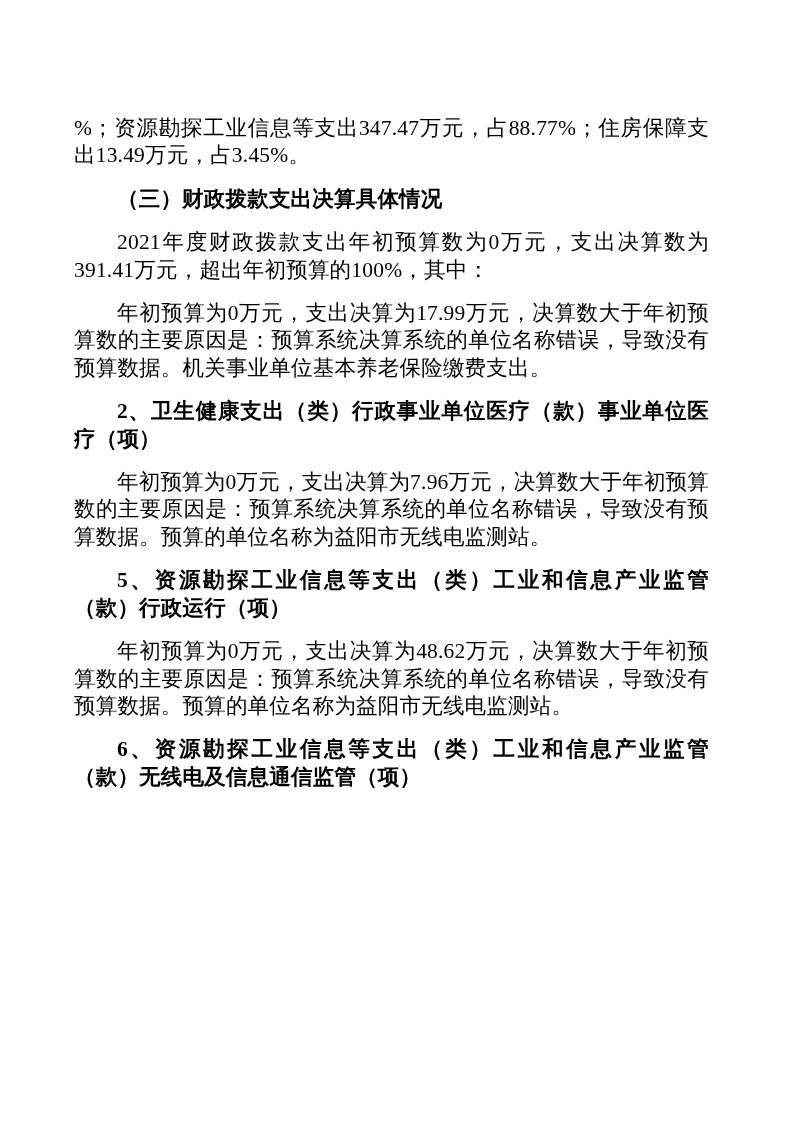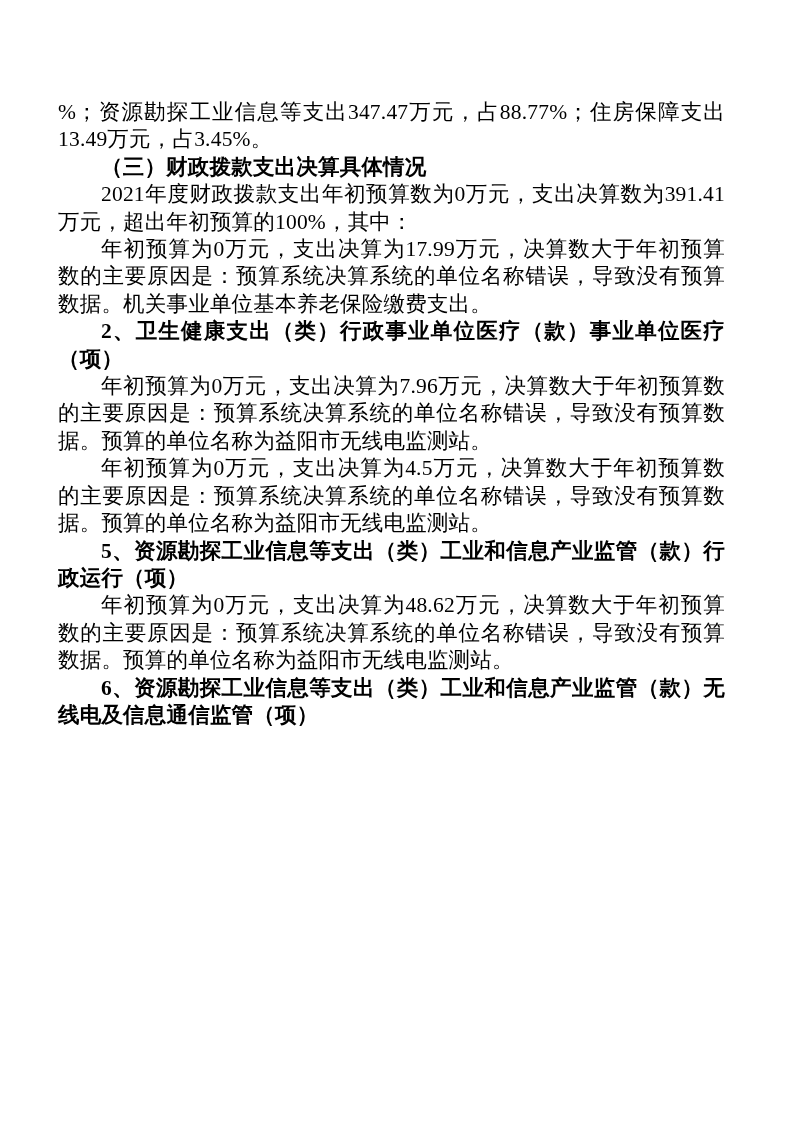--- a/index.html
+++ b/index.html
@@ -24,21 +24,21 @@
     left: 58px;
     top: 99px;
     width: 667px;
     font-size: 21.5px;
     line-height: 27.4px;
     color: #000000;
     text-align: justify;
     letter-spacing: 0.2px;
   }
   .doc p {
-    margin: 0;
+    margin: 16px;
     padding: 0;
     text-indent: 2em;
   }
   .doc p.no-indent {
     text-indent: 0;
   }
   .doc p.heading {
     font-weight: 700;
   }
 </style>
@@ -46,18 +46,17 @@
 <body>
 
 <div class="page">
   <div class="doc">
     <p class="body no-indent">%；资源勘探工业信息等支出347.47万元，占88.77%；住房保障支出13.49万元，占3.45%。</p>
     <p class="heading">（三）财政拨款支出决算具体情况</p>
     <p class="body">2021年度财政拨款支出年初预算数为0万元，支出决算数为391.41万元，超出年初预算的100%，其中：</p>
     <p class="body">年初预算为0万元，支出决算为17.99万元，决算数大于年初预算数的主要原因是：预算系统决算系统的单位名称错误，导致没有预算数据。机关事业单位基本养老保险缴费支出。</p>
     <p class="heading">2、卫生健康支出（类）行政事业单位医疗（款）事业单位医疗（项）</p>
     <p class="body">年初预算为0万元，支出决算为7.96万元，决算数大于年初预算数的主要原因是：预算系统决算系统的单位名称错误，导致没有预算数据。预算的单位名称为益阳市无线电监测站。</p>
-    <p class="body">年初预算为0万元，支出决算为4.5万元，决算数大于年初预算数的主要原因是：预算系统决算系统的单位名称错误，导致没有预算数据。预算的单位名称为益阳市无线电监测站。</p>
     <p class="heading">5、资源勘探工业信息等支出（类）工业和信息产业监管（款）行政运行（项）</p>
     <p class="body">年初预算为0万元，支出决算为48.62万元，决算数大于年初预算数的主要原因是：预算系统决算系统的单位名称错误，导致没有预算数据。预算的单位名称为益阳市无线电监测站。</p>
     <p class="heading">6、资源勘探工业信息等支出（类）工业和信息产业监管（款）无线电及信息通信监管（项）</p>
   </div>
 </div>
 
 </body></html>

